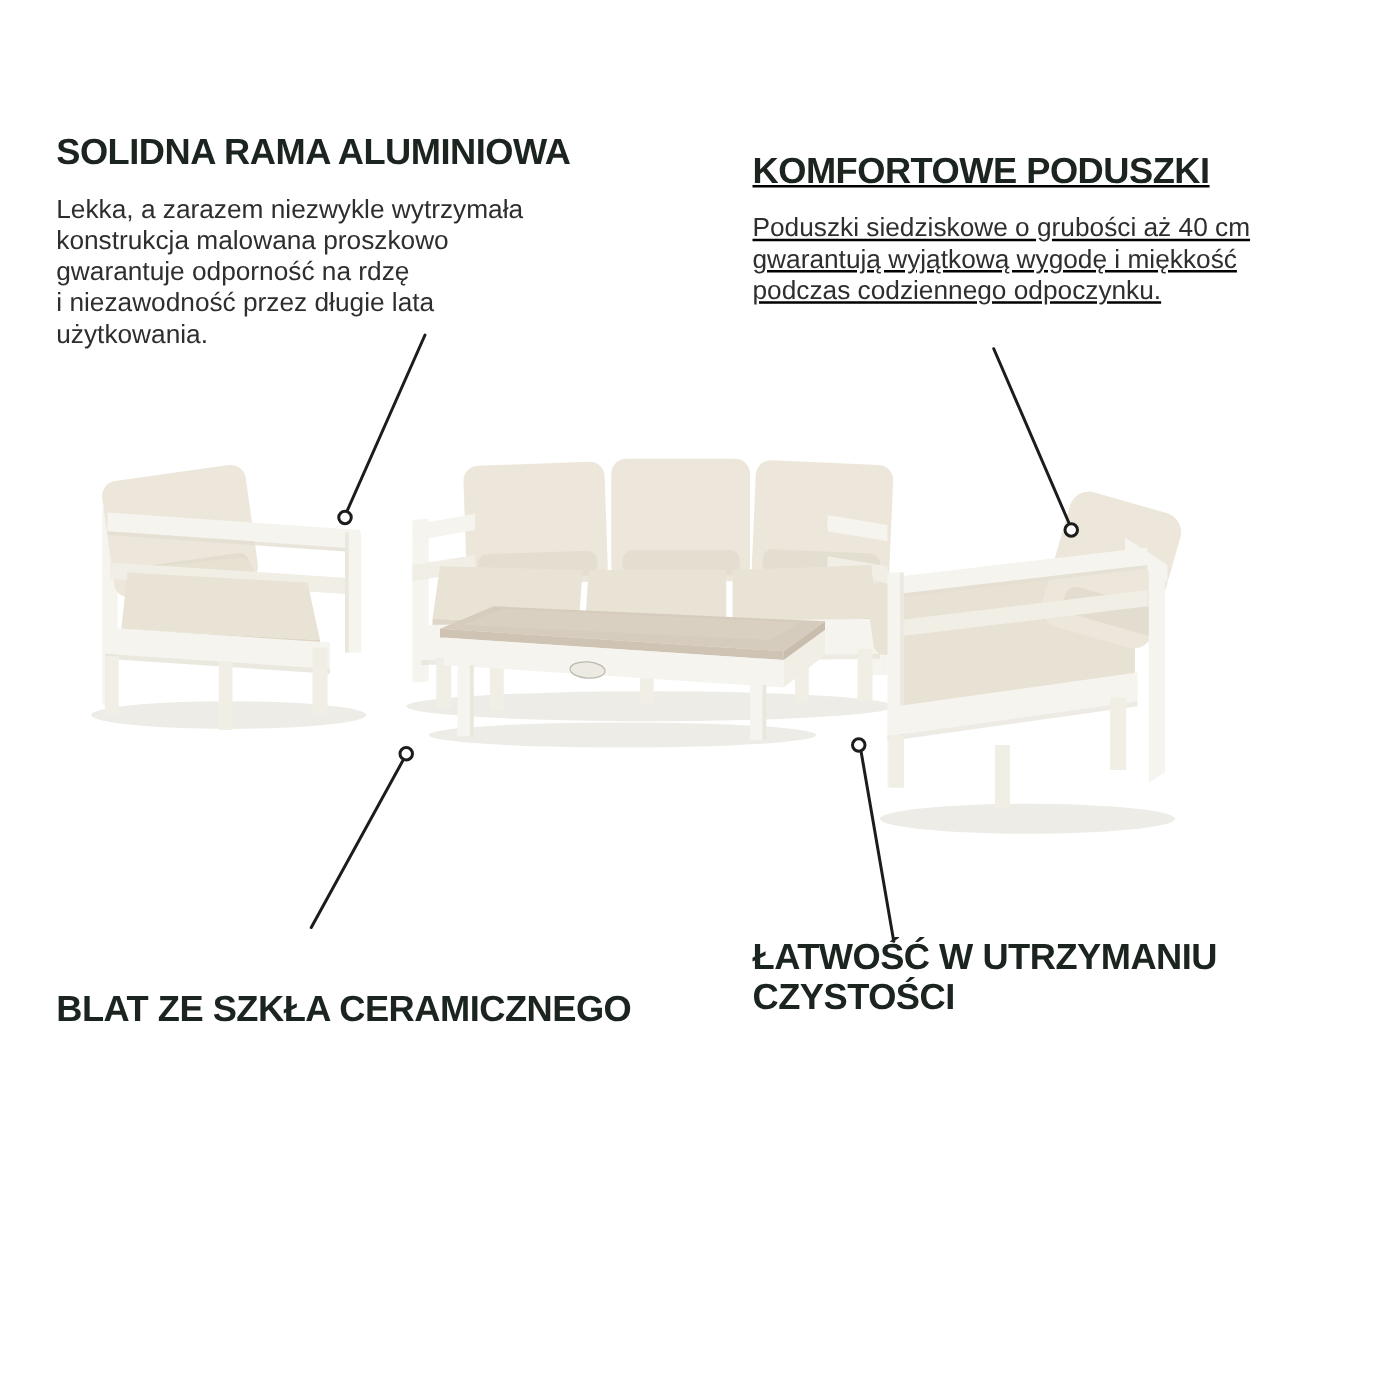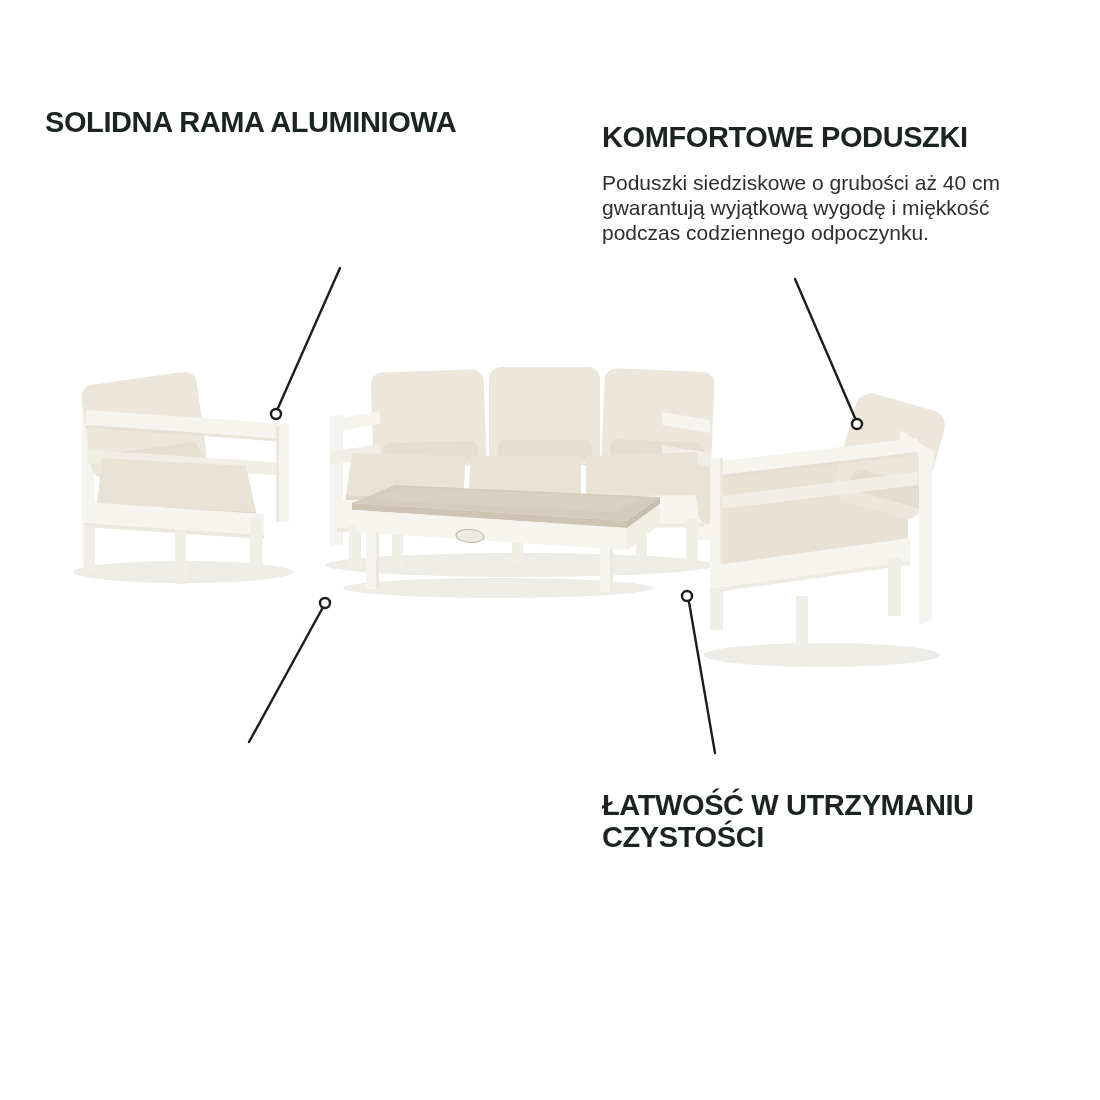--- a/index.html
+++ b/index.html
@@ -12,23 +12,23 @@
   .feature { position:absolute; }
   .feature h2 {
     margin:0; font-weight:700; font-size:29px; line-height:32px;
     letter-spacing:-0.4px; color:#1b241e; white-space:pre-wrap;
   }
   .feature p {
     margin:17px 0 0 0; font-size:21px; line-height:25px;
     color:#2e2e2e; white-space:pre-wrap;
   }
   #feature-top-left     { left:45px;  top:106px; width:480px; }
-  #feature-top-right    { left:602px; top:121px; width:480px; }
+  #feature-top-right    { left:602px; top:121px; width:480px;text-decoration:underline; }
   #feature-bottom-left  { left:45px;  top:792px; width:505px; }
-  #feature-bottom-right { left:602px; top:789px; width:480px; }
+  #feature-bottom-right { left:602px; top:750px; width:480px; }
 </style>
 </head>
 <body>
 
 <div class="canvas">
 
   <svg class="scene" width="1100" height="1100" viewBox="0 0 1100 1100">
 
     <g>
       <ellipse cx="183" cy="572" rx="110" ry="11" fill="#edece7"></ellipse>
@@ -121,30 +121,36 @@
       <circle cx="857" cy="424" r="5" fill="#ffffff"></circle>
       <circle cx="325" cy="603" r="5" fill="#ffffff"></circle>
       <line x1="322" y1="609" x2="249" y2="742" fill="none"></line>
       <circle cx="687" cy="596" r="5" fill="#ffffff"></circle>
       <line x1="689" y1="602" x2="715" y2="753" fill="none"></line>
     </g>
   </svg>
 
   <div class="feature" id="feature-top-left">
     <h2>SOLIDNA RAMA ALUMINIOWA</h2>
+    <p>Lekka, a zarazem niezwykle wytrzymała
+konstrukcja malowana proszkowo
+gwarantuje odporność na rdzę
+i niezawodność przez długie lata
+użytkowania.</p>
   </div>
 
   <div class="feature" id="feature-top-right">
     <h2>KOMFORTOWE PODUSZKI</h2>
     <p>Poduszki siedziskowe o grubości aż 40 cm
 gwarantują wyjątkową wygodę i miękkość
 podczas codziennego odpoczynku.</p>
   </div>
 
   <div class="feature" id="feature-bottom-left">
+    <h2>BLAT ZE SZKŁA CERAMICZNEGO</h2>
   </div>
 
   <div class="feature" id="feature-bottom-right">
     <h2>ŁATWOŚĆ W UTRZYMANIU
 CZYSTOŚCI</h2>
   </div>
 
 </div>
 
 </body></html>

